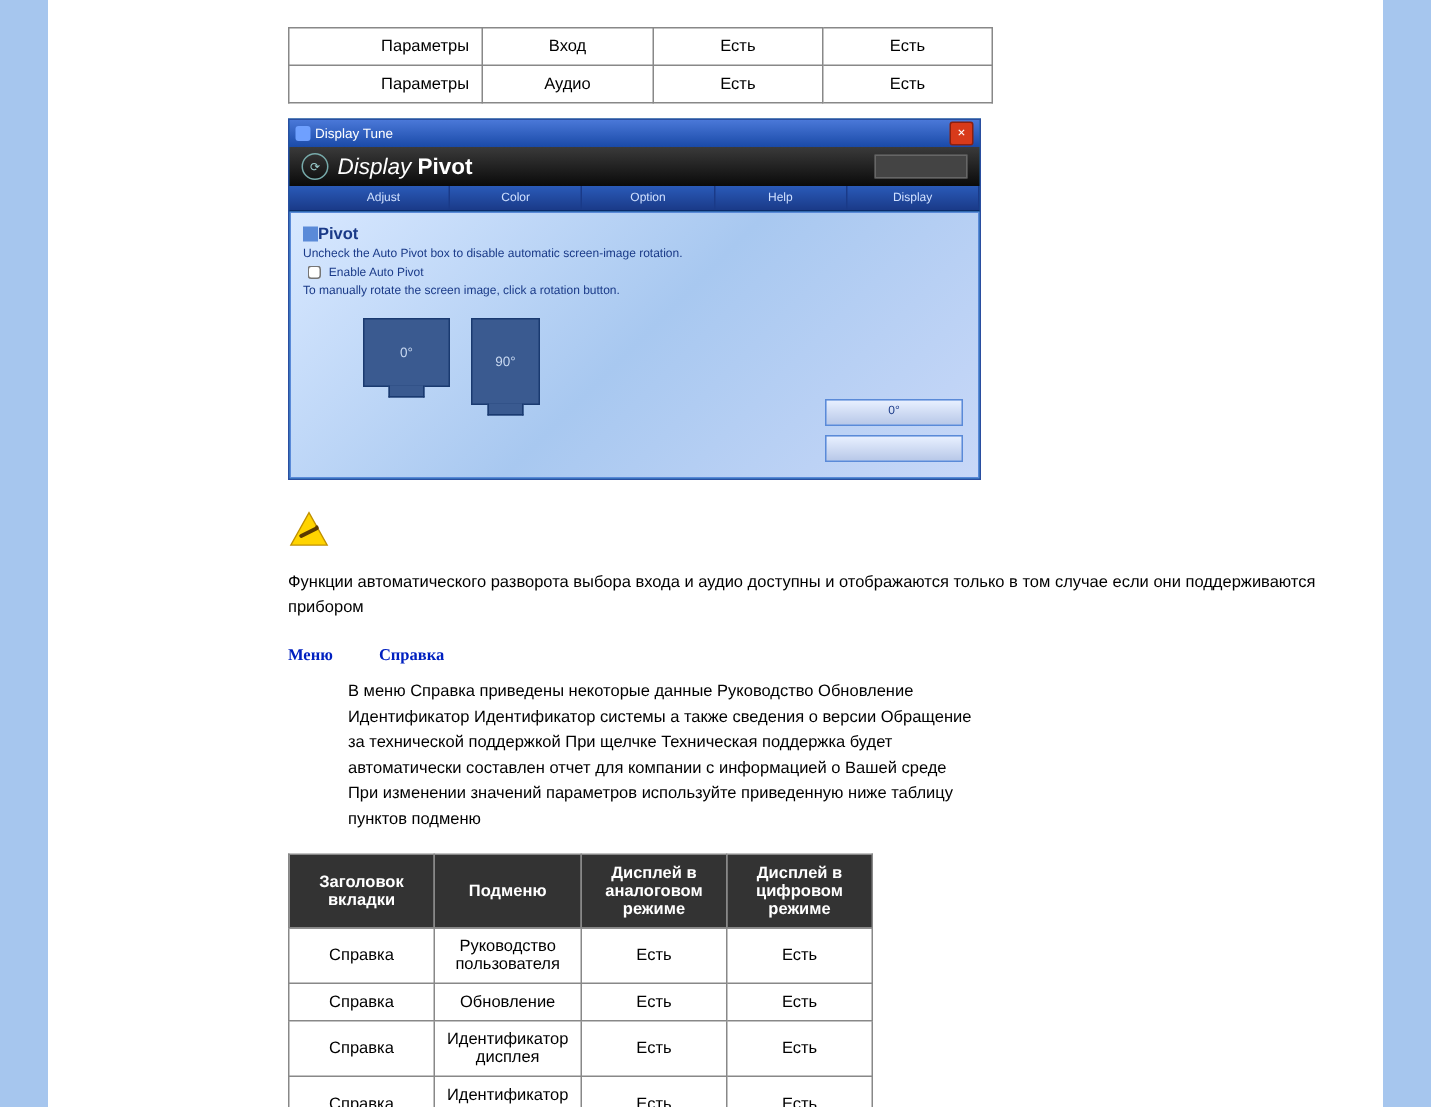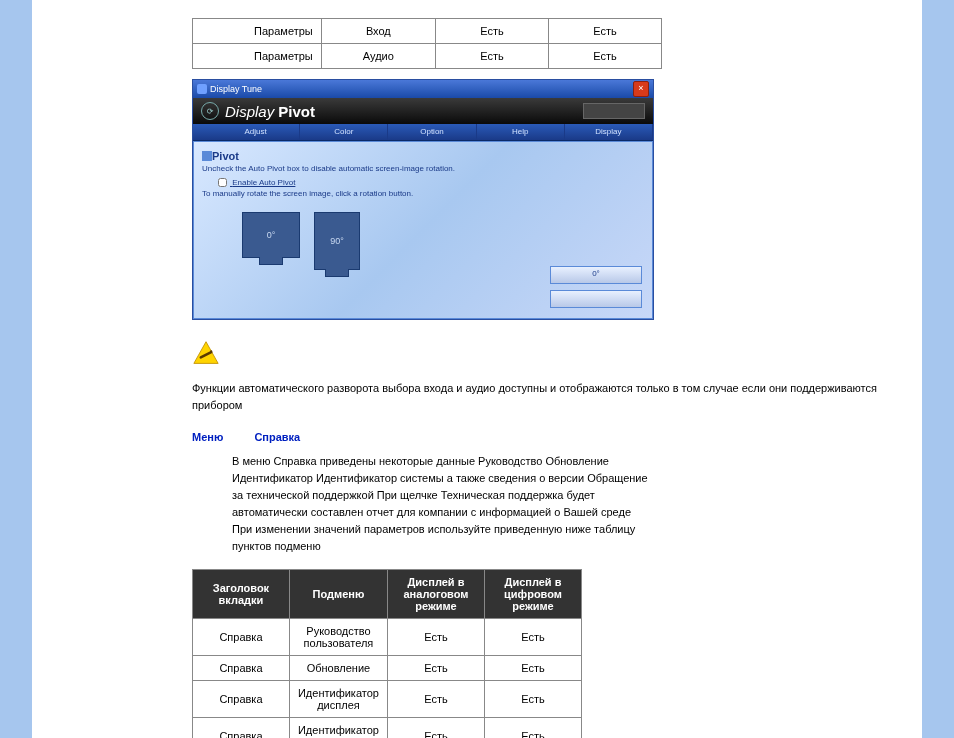--- a/index.html
+++ b/index.html
@@ -23,34 +23,34 @@
   .brand-logo { width:16px; height:16px; border:1px solid #7aa; border-radius:50%; margin-right:6px; display:flex; align-items:center; justify-content:center; color:#9cc; font-size:8px; }
   .brand-text { color:#fff; font-size:15px; font-style:italic; }
   .brand-text b { font-style:normal; }
   .brand-right { margin-left:auto; width:60px; height:14px; background:#444; border:1px solid #666; }
   .tabs { display:flex; background:linear-gradient(#2a5ab8,#1a3a88); height:16px; border-bottom:1px solid #0a2a68;padding-left:19px; }
   .tab { flex:1; text-align:center; font-size:8px; color:#cfe0ff; line-height:16px; border-right:1px solid #1a3a88; }
   .panel { background:linear-gradient(135deg,#d8e8ff 0%,#a8c8f0 50%,#c8d8f8 100%); padding:8px; position:relative; min-height:160px; border:1px solid #5a8ad8; }
   .panel-title { color:#1a3a88; font-weight:bold; font-size:11px; display:flex; align-items:center; gap:0; }
   .panel-title .picon { width:10px; height:10px; background:#5a8ad8; }
   .panel-desc { color:#1a3a88; font-size:8px; margin:2px 0; }
-  .chk { font-size:8px; color:#1a3a88; margin:4px 16px;text-decoration:underline; }
+  .chk { font-size:8px; color:#1a3a88; margin:4px 3px; }
   .chk input { vertical-align:middle; margin:0 3px 0 0; width:9px; height:9px; }
   .monitors { display:flex; gap:14px; margin:14px 0 0 40px; }
   .mon { width:56px; height:44px; background:#3a5a90; border:1px solid #1a3a70; position:relative; display:flex; align-items:center; justify-content:center; color:#c8d8f0; font-size:9px; }
   .mon::after { content:""; position:absolute; bottom:-8px; left:50%; transform:translateX(-50%); width:22px; height:7px; background:#3a5a90; border:1px solid #1a3a70; border-top:none; }
   .mon2 { width:44px; height:56px; }
   .panel-btns { position:absolute; right:10px; bottom:10px; display:flex; flex-direction:column; gap:6px; }
   .pbtn { width:90px; height:16px; background:linear-gradient(#e8f0ff,#b8c8e8); border:1px solid #5a8ad8; font-size:8px; color:#1a3a88; text-align:center; line-height:14px; }
 
   .warn-row { display:flex; align-items:flex-start; gap:14px; margin:6px 0 14px 0;flex-direction:column; }
   .warn-icon { width:28px; height:26px; }
   .warn-text { font-size:11px; line-height:1.5; }
 
-  .menu-line { font-size:11px; padding:4px 0 10px 0; }
+  .menu-line { font-size:11px; padding:4px 0 10px 0;font-family:Liberation Serif, serif; }
   .menu-line a { color:#0020c0; font-weight:bold; text-decoration:none; margin-right:28px; }
 
   .twocol { display:flex; gap:30px; margin-bottom:14px; }
   .col-l { width:420px; font-size:11px; line-height:1.55; padding-left:40px; }
   .col-r { width:180px; font-size:11px; line-height:1.55; }
 
   .t2 { width:390px; }
   .t2 th, .t2 td { width:25%; }
 </style>
 </head>

